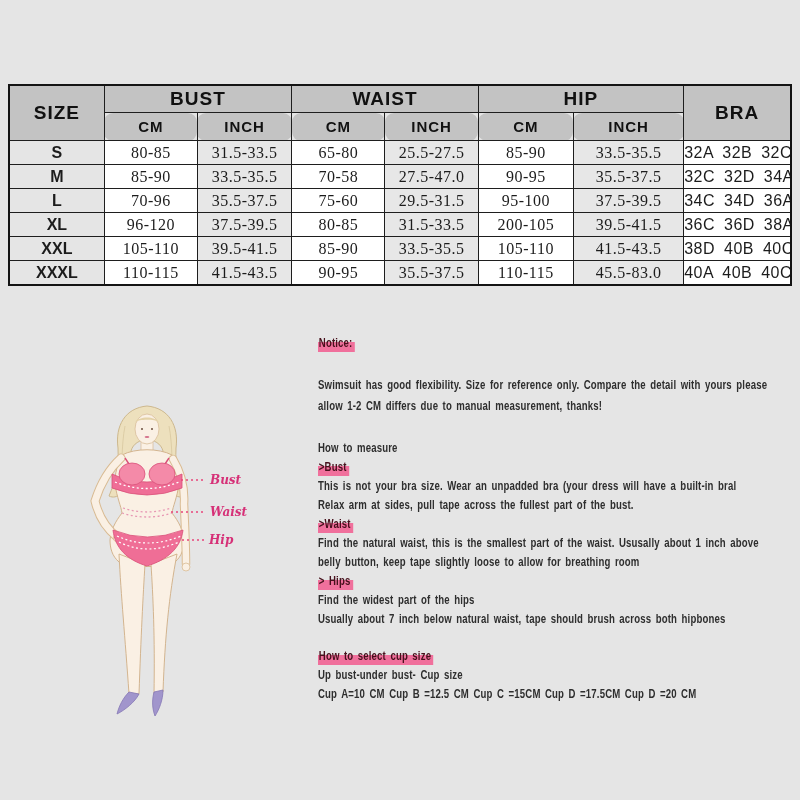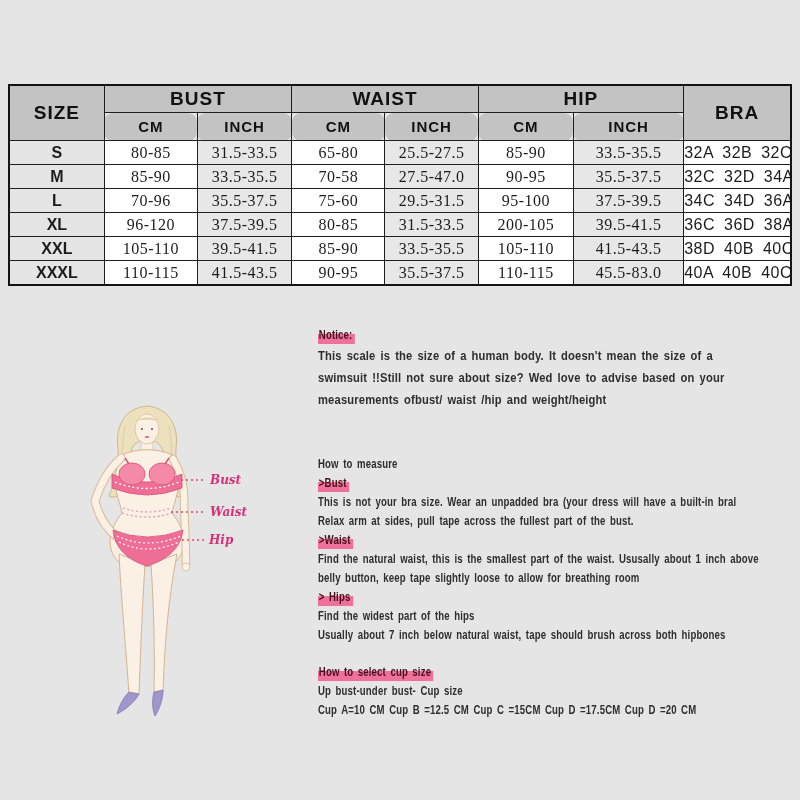--- a/index.html
+++ b/index.html
@@ -16,21 +16,21 @@
   .th-sub{font-size:15px;height:27px;letter-spacing:1px;border-radius:9px;}
   .th-span{font-size:19px;letter-spacing:1px;}
   .size-table tbody td{height:23px;font-size:16px;color:#1c1c1c;}
   td.c-size{font-family:"Liberation Sans",sans-serif;font-weight:bold;font-size:16px;}
   td.c-num{font-family:Liberation Serif, serif;font-size:16px;letter-spacing:0.5px;}
   td.c-inch{background:#e7e7e7;}
   td.c-cm{background:#ffffff;}
   td.c-bra{font-size:11.5px;letter-spacing:0.5px;word-spacing:4px;background:#fff;}
 
   
-  .notes{position:absolute;left:318px;top:326px;width:480px;color:#2e2e2e;}
+  .notes{position:absolute;left:318px;top:334px;width:480px;color:#2e2e2e;}
   .tline{font-weight:bold;font-size:12px;line-height:19px;white-space:nowrap;
          transform:scaleX(0.80);transform-origin:0 50%;word-spacing:2px;letter-spacing:0.2px;}
   .p1 .tline{font-size:13px;line-height:22px;transform:scaleX(0.86);}
   .hl{display:inline-block;color:#47101c;padding:0 3px 0 1px;
       background:linear-gradient(180deg, rgba(0,0,0,0) 42%, #f0709c 42%, #f0709c 94%, rgba(0,0,0,0) 94%);} .gap18{height:18px;} .gap22{height:22px;}
 
   
   .figure-wrap{position:absolute;left:55px;top:396px;width:260px;height:340px;}
 </style>
 </head>
@@ -190,26 +190,25 @@
       <g font-family="DejaVu Serif, serif" font-style="italic" font-weight="bold" font-size="12" fill="#d63077">
         <text x="155" y="88">Bust</text>
         <text x="155" y="120">Waist</text>
         <text x="154" y="148">Hip</text>
       </g>
     </svg>
   </div>
 
   <div class="notes">
     <div class="tline"><span class="hl">Notice:</span></div>
-    <div class="p1">
-      <div class="tline">This scale is the size of a human body. It doesn't mean the size of a</div>
-      <div class="tline">swimsuit !!Still not sure about size? Wed love to advise based on your</div>
-      <div class="tline">measurements ofbust/ waist /hip and weight/height</div>
+    <div class="gap22"></div>
+    <div>
+      <div class="tline" style="line-height:21px">Swimsuit has good flexibility. Size for reference only. Compare the detail with yours please</div>
+      <div class="tline" style="line-height:21px">allow 1-2 CM differs due to manual measurement, thanks!</div>
     </div>
-    <div class="gap22"></div>
     <div class="gap22"></div>
     <div class="tline">How to measure</div>
     <div class="tline"><span class="hl">&gt;Bust</span></div>
     <div class="tline">This is not your bra size. Wear an unpadded bra (your dress will have a built-in bral</div>
     <div class="tline">Relax arm at sides, pull tape across the fullest part of the bust.</div>
     <div class="tline"><span class="hl">&gt;Waist</span></div>
     <div class="tline">Find the natural waist, this is the smallest part of the waist. Ususally about 1 inch above</div>
     <div class="tline">belly button, keep tape slightly loose to allow for breathing room</div>
     <div class="tline"><span class="hl">&gt; Hips</span></div>
     <div class="tline">Find the widest part of the hips</div>

